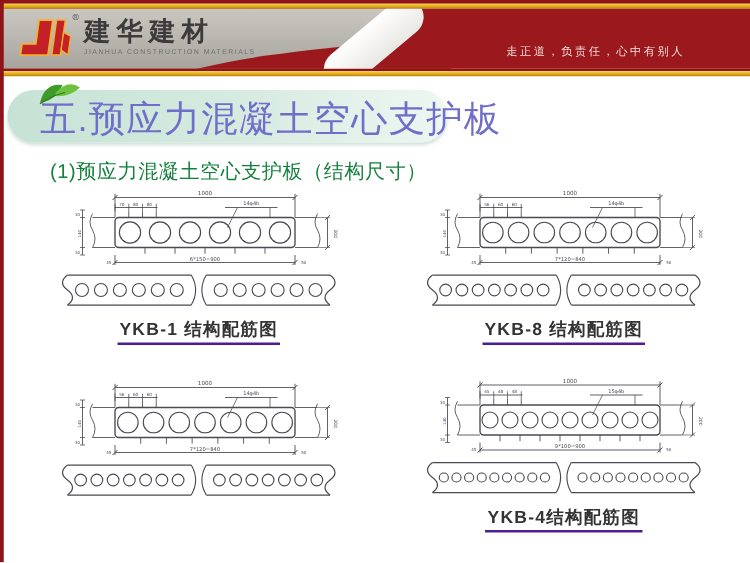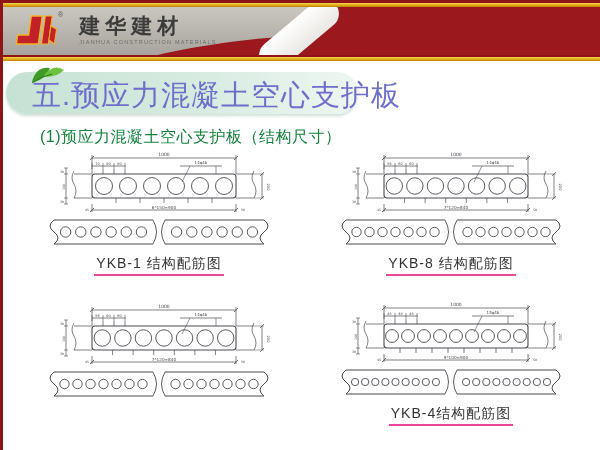--- a/index.html
+++ b/index.html
@@ -14,41 +14,41 @@
              background:linear-gradient(180deg,#cac7c1,#a8a49d);
              clip-path:polygon(0 0,100% 0,82% 100%,0 100%);z-index:1;}
   .red-swoosh{position:absolute;left:120px;bottom:-16px;width:240px;height:30px;background:#9b181c;
               border-radius:100% 100% 0 0/100% 100% 0 0;transform:rotate(-7deg);z-index:2;}
   .white-swoosh{position:absolute;left:284px;top:-20px;width:30px;height:95px;
                 background:linear-gradient(90deg,#ffffff,#e9e7e3);transform:rotate(50deg);
                 border-radius:15px;z-index:3;}
   .logo-wrap{position:absolute;left:12px;top:4px;z-index:5;display:flex;align-items:flex-start;}
   .logo-mark{width:46px;height:40px;}
   .reg-mark{font-size:7px;color:#555;margin:0 2px 0 0;}
-  .logo-text{margin-left:14px;padding-top:3px;}
+  .logo-text{margin-left:2px;padding-top:3px;}
   .company-name{font-size:21px;font-weight:bold;color:#3b3b3b;letter-spacing:5px;line-height:23px;}
   .company-sub{font-size:5.5px;color:#6d6d6d;letter-spacing:1.2px;margin-top:2px;}
   .slogan{position:absolute;right:52px;top:28px;z-index:5;font-size:9px;color:#f2dddd;letter-spacing:2px;}
   .mid-red{height:2px;background:#8f1418;}
   
   .title-banner{position:absolute;left:6px;top:72px;width:352px;height:42px;border-radius:22px;
                 background:linear-gradient(90deg,#c6e2d5 0%,#d7ebe1 55%,#eef7f2 100%);
                 box-shadow:0 2px 3px rgba(120,160,140,.35);}
   .title-text{position:absolute;left:26px;top:4px;font-size:29px;font-weight:normal;color:#6f6fc9;
               letter-spacing:1px;white-space:nowrap;}
   .leaf-icon{position:absolute;left:22px;top:-10px;width:44px;height:26px;}
   
   .subtitle{position:absolute;left:40px;top:127px;font-size:16px;color:#15803d;letter-spacing:.5px;}
   
   .cell{position:absolute;width:258px;text-align:center;}
   .cell svg{display:block;font-family:"DejaVu Sans",sans-serif;}
   .c1{left:30px;top:146px;} .c2{left:322px;top:146px;}
   .c3{left:30px;top:298px;} .c4{left:322px;top:296px;}
-  .diag-label{display:inline-block;margin-top:3px;font-size:14px;font-weight:normal;color:#333;
-              letter-spacing:1px;border-bottom:2px solid #ec4899;padding:0 2px 1px 2px;}
+  .diag-label{display:inline-block;margin-top:3px;font-size:14px;font-weight:bold;color:#333;
+              letter-spacing:1px;border-bottom:2px solid #4c1d95;padding:0 2px 1px 2px;}
 </style>
 </head>
 <body>
 
 <div class="page">
   <div class="left-red-stripe"></div>
 
   <div>
     <div class="top-red"></div>
     <div class="gold-bar"></div>
@@ -63,20 +63,21 @@
             <polygon points="34,5 41,5 41,33 34,33" fill="#c32128" stroke="#f3b229" stroke-width="1.2"></polygon>
             <polygon points="41,15 47,18 47,33 41,29" fill="#c32128" stroke="#f3b229" stroke-width="1"></polygon>
           </g>
         </svg>
         <span class="reg-mark">®</span>
         <div class="logo-text">
           <div class="company-name">建华建材</div>
           <div class="company-sub">JIANHUA CONSTRUCTION MATERIALS</div>
         </div>
       </div>
+      <div class="slogan">走正道，负责任，心中有别人</div>
     </div>
     <div class="mid-red"></div>
     <div class="gold-bar"></div>
   </div>
 
   <div class="title-banner">
     <svg class="leaf-icon" viewBox="0 0 44 26">
       <path d="M4 20 Q8 4 22 6 Q18 17 6 20 Z" fill="#3f9b28"></path>
       <path d="M16 13 Q26 1 36 8 Q29 15 18 15 Z" fill="#6cc23e"></path>
       <path d="M4 21 Q14 14 24 12" stroke="#2e7a1d" stroke-width="1" fill="none"></path>

